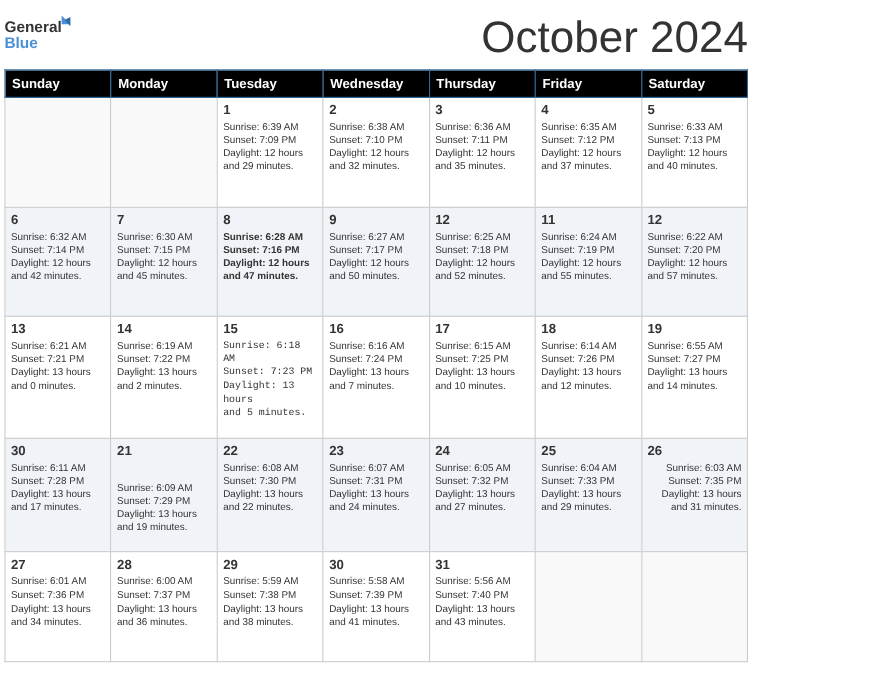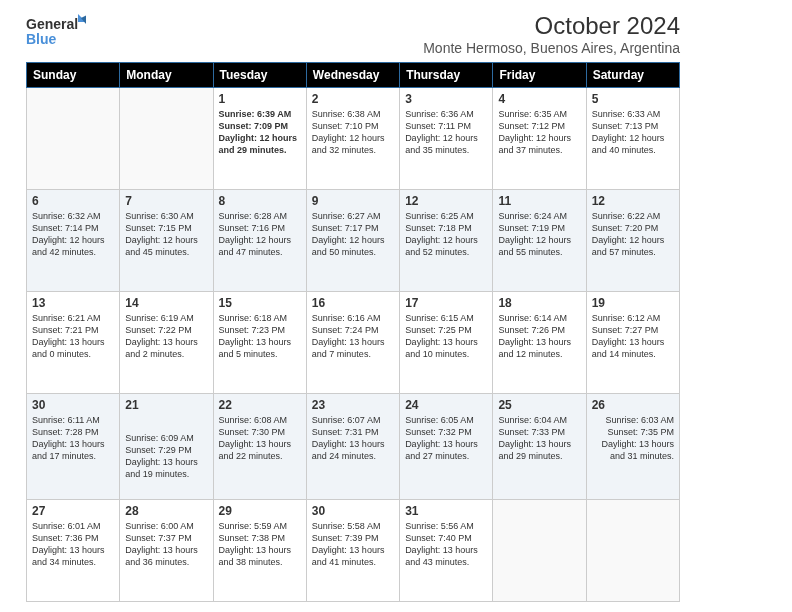--- a/index.html
+++ b/index.html
@@ -6,40 +6,40 @@
     body {
       width: 792px;
       height: 612px;
       font-family: Arial, sans-serif;
       background: #fff;
       overflow: hidden;
     }
     .page {
       width: 696px;
       height: 612px;
-      padding: 12px 16px 10px 26px;
+      padding: 12px 16px 10px 4px;
       display: flex;
       flex-direction: column;
     }
     .header {
       display: flex;
       justify-content: space-between;
       align-items: flex-start;
       margin-bottom: 6px;
     }
     .logo {
       display: flex;
       align-items: center;
       gap: 4px;
     }
     .title-section {
       text-align: right;
     }
     .month-title {
-      font-size: 24px;
+      font-size: 40px;
       color: #333;
       font-weight: normal;
     }
     .subtitle {
       font-size: 14px;
       color: #555;
     }
     .calendar {
       flex: 1;
       border: 1px solid #ccc;
@@ -91,21 +91,20 @@
     <div class="logo">
   <svg width="60" height="40" viewBox="0 0 60 40">
     <text x="0" y="17" font-size="14" font-weight="bold" fill="#333" font-family="Arial">General</text>
     <text x="0" y="32" font-size="14" font-weight="bold" fill="#4a90d9" font-family="Arial">Blue</text>
     <polygon points="52,2 60,10 52,10" fill="#4a90d9"></polygon>
     <polygon points="55,6 63,2 60,12" fill="#2d6aa0"></polygon>
   </svg>
 </div>
     <div class="title-section">
       <div class="month-title">October 2024</div>
-      <div class="subtitle">Monte Hermoso, Buenos Aires, Argentina</div>
     </div>
   </div>
 
   <table class="calendar">
     <thead>
       <tr>
         <th>Sunday</th>
         <th>Monday</th>
         <th>Tuesday</th>
         <th>Wednesday</th>
@@ -113,21 +112,21 @@
         <th>Friday</th>
         <th>Saturday</th>
       </tr>
     </thead>
     <tbody id="calendar-body">
     <tr>
           <td class="empty"></td>
           <td class="empty"></td>
           <td>
             <span class="day-num">1</span>
-            <div class="day-info" style="white-space: pre-line; font-weight: bold;">Sunrise: 6:39 AM
+            <div class="day-info" style="white-space: pre-line;">Sunrise: 6:39 AM
 Sunset: 7:09 PM
 Daylight: 12 hours
 and 29 minutes.</div>
           </td>
           <td>
             <span class="day-num">2</span>
             <div class="day-info" style="white-space: pre-line;">Sunrise: 6:38 AM
 Sunset: 7:10 PM
 Daylight: 12 hours
 and 32 minutes.</div>
@@ -164,21 +163,21 @@
           </td>
           <td>
             <span class="day-num">7</span>
             <div class="day-info" style="white-space: pre-line;">Sunrise: 6:30 AM
 Sunset: 7:15 PM
 Daylight: 12 hours
 and 45 minutes.</div>
           </td>
           <td>
             <span class="day-num">8</span>
-            <div class="day-info" style="white-space: pre-line;">Sunrise: 6:28 AM
+            <div class="day-info" style="white-space: pre-line; font-weight: bold;">Sunrise: 6:28 AM
 Sunset: 7:16 PM
 Daylight: 12 hours
 and 47 minutes.</div>
           </td>
           <td>
             <span class="day-num">9</span>
             <div class="day-info" style="white-space: pre-line;">Sunrise: 6:27 AM
 Sunset: 7:17 PM
 Daylight: 12 hours
 and 50 minutes.</div>
@@ -215,21 +214,21 @@
           </td>
           <td>
             <span class="day-num">14</span>
             <div class="day-info" style="white-space: pre-line;">Sunrise: 6:19 AM
 Sunset: 7:22 PM
 Daylight: 13 hours
 and 2 minutes.</div>
           </td>
           <td>
             <span class="day-num">15</span>
-            <div class="day-info" style="white-space: pre-line;">Sunrise: 6:18 AM
+            <div class="day-info" style="white-space: pre-line; font-family: Liberation Mono, monospace;">Sunrise: 6:18 AM
 Sunset: 7:23 PM
 Daylight: 13 hours
 and 5 minutes.</div>
           </td>
           <td>
             <span class="day-num">16</span>
             <div class="day-info" style="white-space: pre-line;">Sunrise: 6:16 AM
 Sunset: 7:24 PM
 Daylight: 13 hours
 and 7 minutes.</div>
@@ -243,21 +242,21 @@
           </td>
           <td>
             <span class="day-num">18</span>
             <div class="day-info" style="white-space: pre-line;">Sunrise: 6:14 AM
 Sunset: 7:26 PM
 Daylight: 13 hours
 and 12 minutes.</div>
           </td>
           <td>
             <span class="day-num">19</span>
-            <div class="day-info" style="white-space: pre-line;">Sunrise: 6:12 AM
+            <div class="day-info" style="white-space: pre-line;">Sunrise: 6:55 AM
 Sunset: 7:27 PM
 Daylight: 13 hours
 and 14 minutes.</div>
           </td>
         </tr>
         <tr class="row-shade">
           <td>
             <span class="day-num">30</span>
             <div class="day-info" style="white-space: pre-line;">Sunrise: 6:11 AM
 Sunset: 7:28 PM

